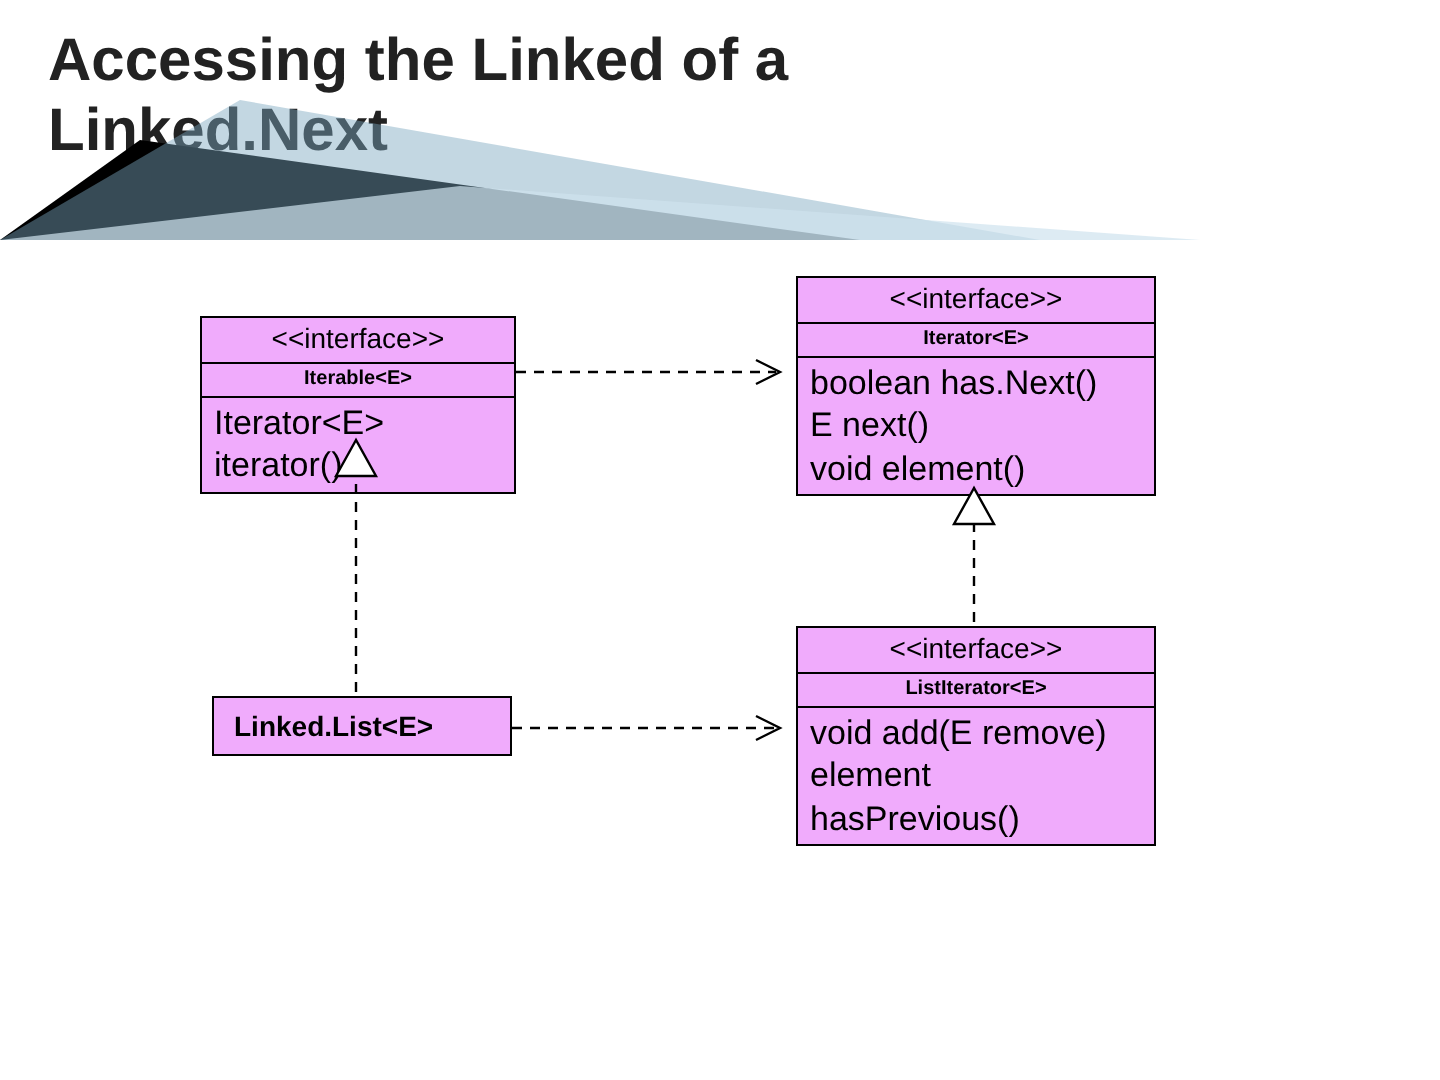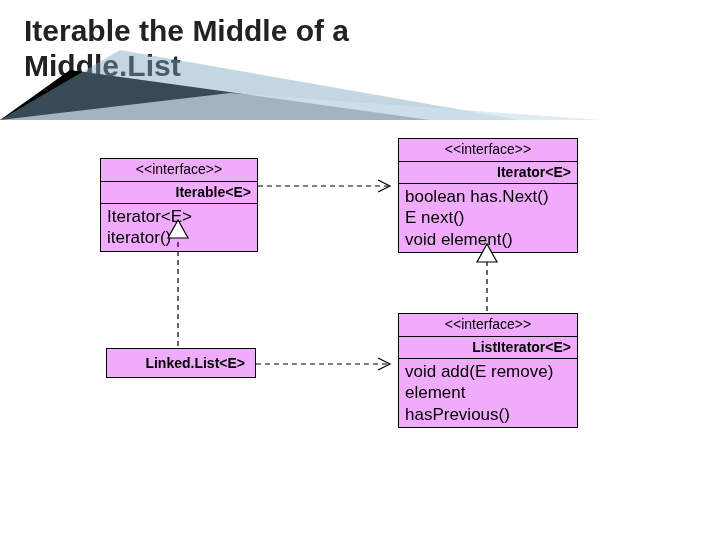--- a/index.html
+++ b/index.html
@@ -2,35 +2,35 @@
 <html><head>
 <meta charset="utf-8">
 <style>
   html,body{margin:0;padding:0;width:720px;height:540px;font-family:Arial,Helvetica,sans-serif;background:#fff;color:#000;overflow:hidden}
   .title{font-family:"Trebuchet MS",Arial,sans-serif;font-weight:700;font-size:30px;line-height:1.15;padding:14px 0 0 24px;color:#222}
   .canvas{position:absolute;left:0;top:0;width:720px;height:540px}
   .cls{position:absolute;border:1.5px solid #000;background:#f0abfc;}
   .sect{border-bottom:1.5px solid #000;padding:2px 6px;font-size:14px;line-height:1.25}
   .sect:last-child{border-bottom:none}
   .stereo{text-align:center;font-size:14px}
-  .name{text-align:right;font-weight:700;font-size:14px}
+  .name{text-align:center;font-weight:700;font-size:10px}
   .ops{padding:2px 6px;font-size:17px;line-height:1.25}
-  .single{padding:6px 10px;text-align:right;font-weight:700;font-size:14px}
+  .single{padding:6px 10px;text-align:left;font-weight:700;font-size:14px}
   svg{position:absolute;left:0;top:0;pointer-events:none}
   .dashline{stroke:#000;stroke-width:1.2;stroke-dasharray:5 4;fill:none}
   .arrowhead{stroke:#000;stroke-width:1.2;fill:none}
   .hollowtri{stroke:#000;stroke-width:1.2;fill:#fff}
   .deco{position:absolute;left:0;bottom:0;width:720px;height:120px;pointer-events:none}
 </style>
 </head>
 <body>
 
 <div class="title">
-  <span>Iterable the Middle of a</span><br>
-  <span>Middle.List</span>
+  <span>Accessing the Linked of a</span><br>
+  <span>Linked.Next</span>
 </div>
 
 <div class="canvas">
 
   <div class="cls" style="left:100px;top:158px;width:156px">
     <div class="sect stereo">&lt;&lt;interface&gt;&gt;</div>
     <div class="sect name">Iterable&lt;E&gt;</div>
     <div class="ops">Iterator&lt;E&gt; iterator()</div>
   </div>
 

